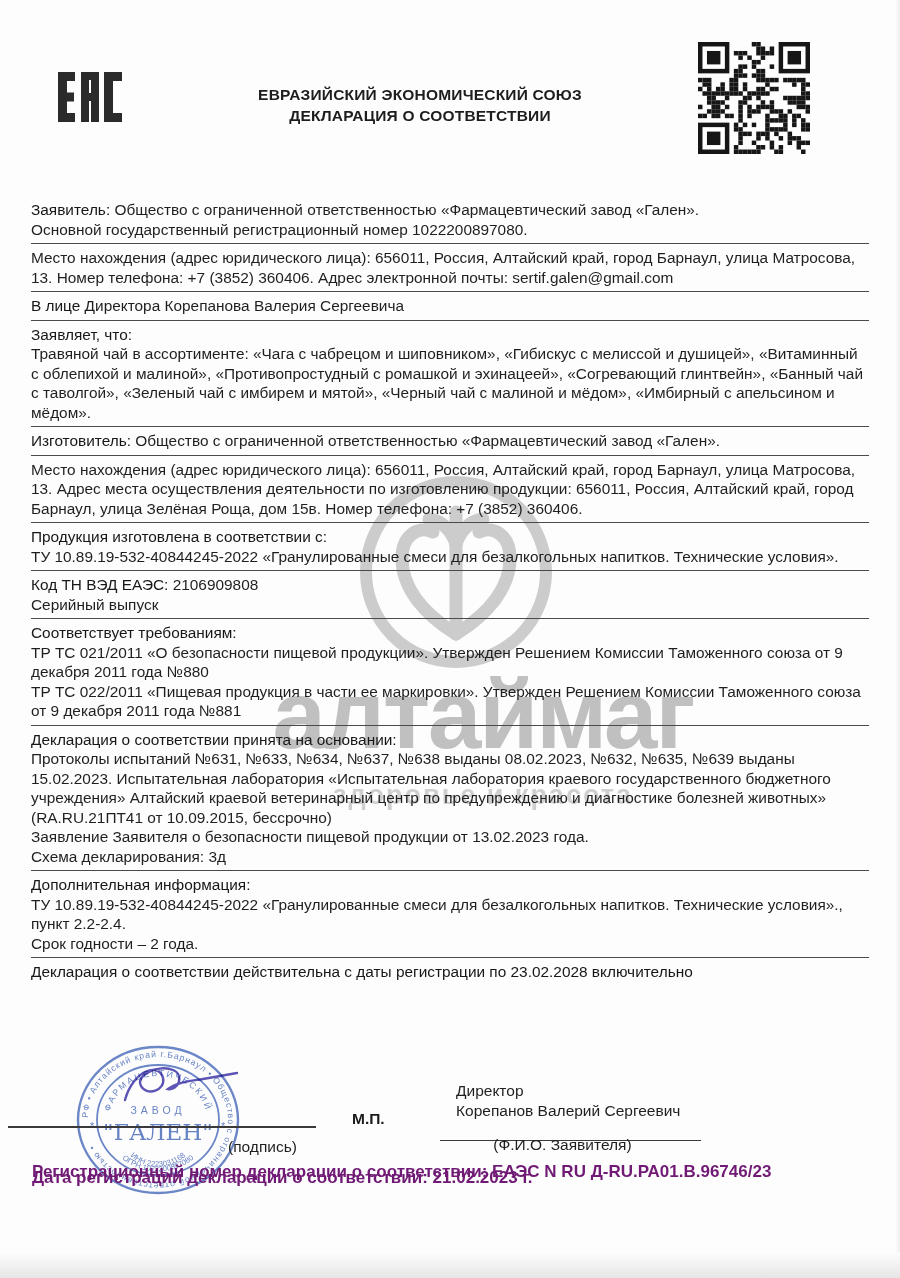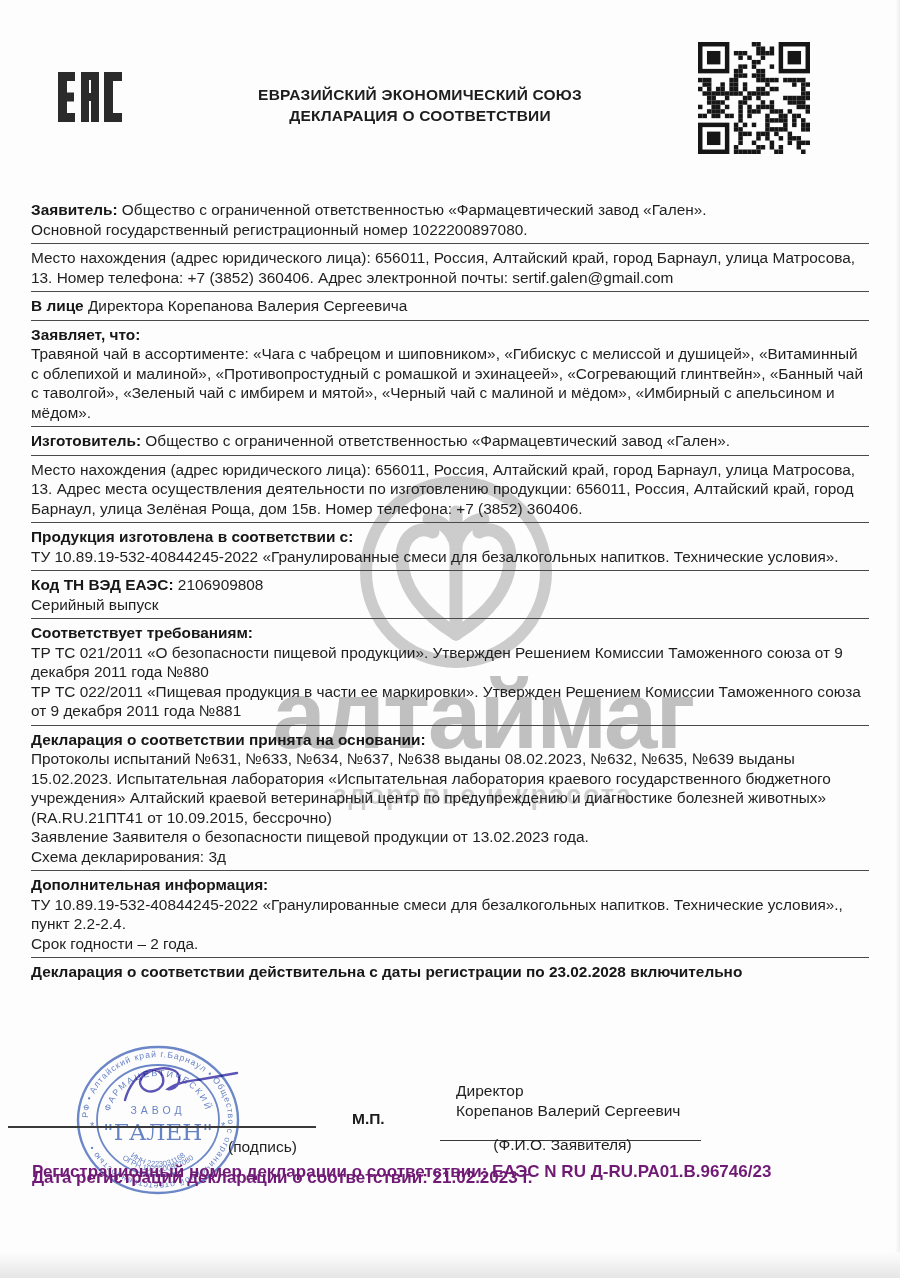--- a/index.html
+++ b/index.html
@@ -14,21 +14,21 @@
   .eac{position:absolute;left:58px;top:72px;}
   .hdr-title{position:absolute;left:220px;top:84px;width:400px;text-align:center;
         font-weight:bold;font-size:15.5px;line-height:21px;color:#1d1d1d;letter-spacing:.2px;}
   .qr{position:absolute;left:698px;top:42px;width:112px;height:112px;}
 
   
   .doc{position:absolute;left:31px;top:196px;width:838px;font-size:15.4px;line-height:19.5px;color:#1f1f1f;}
   .sec{padding:4px 0 4px 0;border-bottom:1.6px solid #4a4a4a;}
   .sec.nb{border-bottom:none;}
   .sec p{margin:0;}
-  b,.b{font-weight:bold;color:#171717;}
+  b,.b{font-weight:normal;color:#171717;}
 
   
   .wm{position:absolute;pointer-events:none;mix-blend-mode:multiply;}
   .wm-emblem{left:352px;top:468px;}
   .wm-brand{left:0;top:660px;width:966px;text-align:center;
         font-size:96px;font-weight:bold;color:#ababab;opacity:.72;letter-spacing:-2px;}
   .wm-tagline{left:0;top:780px;width:966px;text-align:center;
         font-size:27px;font-weight:bold;color:#c9c9c9;opacity:.85;letter-spacing:2px;}
 
   

